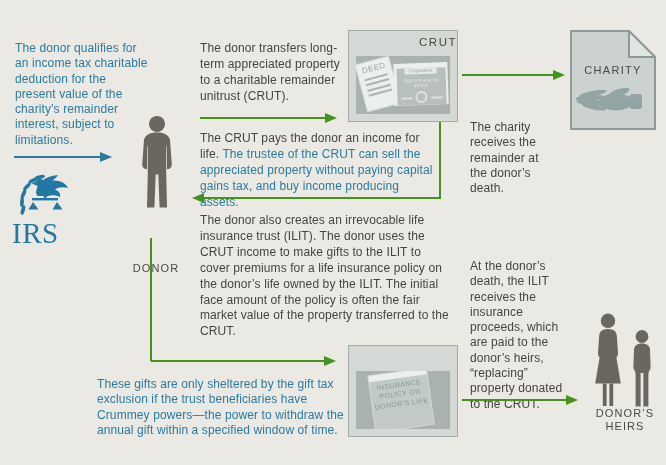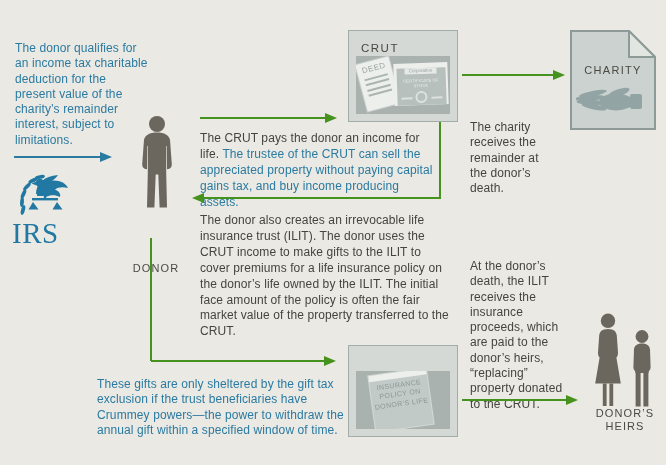--- a/index.html
+++ b/index.html
@@ -14,21 +14,21 @@
   .vline{position:absolute;width:2px;background:#45921d;}
   .head-r{position:absolute;width:0;height:0;border-left:12px solid #45921d;
           border-top:5px solid transparent;border-bottom:5px solid transparent;}
   .head-l{position:absolute;width:0;height:0;border-right:12px solid #45921d;
           border-top:5px solid transparent;border-bottom:5px solid transparent;}
   .hline.blue{background:#2b7aa1;}
   .head-r.blue{border-left-color:#2b7aa1;}
   
   .trustbox{position:absolute;left:348px;width:110px;height:92px;background:#d5d9d6;
             border:1.5px solid #a2adaa;box-sizing:border-box;}
-  .trustbox .title{text-align:left;padding-top:11px;font-size:11.5px;letter-spacing:1.5px;color:#47473f;margin-left:12px;}
+  .trustbox .title{text-align:right;padding-top:5px;font-size:11.5px;letter-spacing:1.5px;color:#47473f;margin-left:12px;}
   .panel{position:absolute;left:7px;right:7px;top:25px;bottom:7px;background:#a9b2af;overflow:hidden;}
   
   .deed{position:absolute;left:5px;top:4px;width:34px;height:48px;background:#edefed;
         transform:rotate(-15deg);box-shadow:0 0 0 1px #c6cdca;}
   .deed .dt{font-size:8px;letter-spacing:.5px;color:#9aa5a2;padding:3px 0 0 5px;}
   .deed .ln{height:2px;background:#aab4b1;margin:3.5px 5px 0 5px;}
   .cert{position:absolute;left:38px;top:7px;width:54px;height:42px;background:#edefed;
         transform:rotate(-2deg);padding:2.5px;box-sizing:border-box;}
   .cert .in{position:relative;width:100%;height:100%;background:#b7c0bd;}
   .cert .banner{width:32px;height:6px;line-height:6px;background:#e6e9e7;margin:2px auto 0;
@@ -78,20 +78,21 @@
   <div style="position:absolute;left:134px;top:116px;">
     <svg width="46" height="96" viewBox="0 0 46 96">
       <g fill="#6b675f">
         <circle cx="23" cy="8" r="8"></circle>
         <path d="M23,16.5 C15.5,16.5 11,19.2 10,23.8 L8.2,48 C8,50.8 9.6,52.6 11.6,53 L13,53.2 L13.2,30 L13.8,30 L13.8,57 L13,91.5 L20.4,91.5 L21.7,58.5 L24.3,58.5 L25.6,91.5 L33,91.5 L32.2,57 L32.2,30 L32.8,30 L33,53.2 L34.4,53 C36.4,52.6 38,50.8 37.8,48 L36,23.8 C35,19.2 30.5,16.5 23,16.5 Z"></path>
       </g>
     </svg>
   </div>
   <div class="label" style="left:124px;top:219px;width:64px;margin-top:43px;">DONOR</div>
 
+  <div class="para mid" style="left:200px;top:41px;width:146px;">The donor transfers long-term appreciated property to a charitable remainder unitrust (CRUT).</div>
 
   <div class="hline" style="left:200px;top:117px;width:125px;"></div>
   <div class="head-r" style="left:325px;top:113px;"></div>
 
   <div class="para mid" style="left:200px;top:131px;width:240px;">
     <span>The CRUT pays the donor an income for life. </span><span class="teal">The trustee of the CRUT can sell the appreciated property without paying capital gains tax, and buy income producing assets.</span>
   </div>
 
   <div class="vline" style="left:439px;top:121px;height:78px;"></div>
   <div class="hline" style="left:204px;top:197px;width:236px;"></div>

